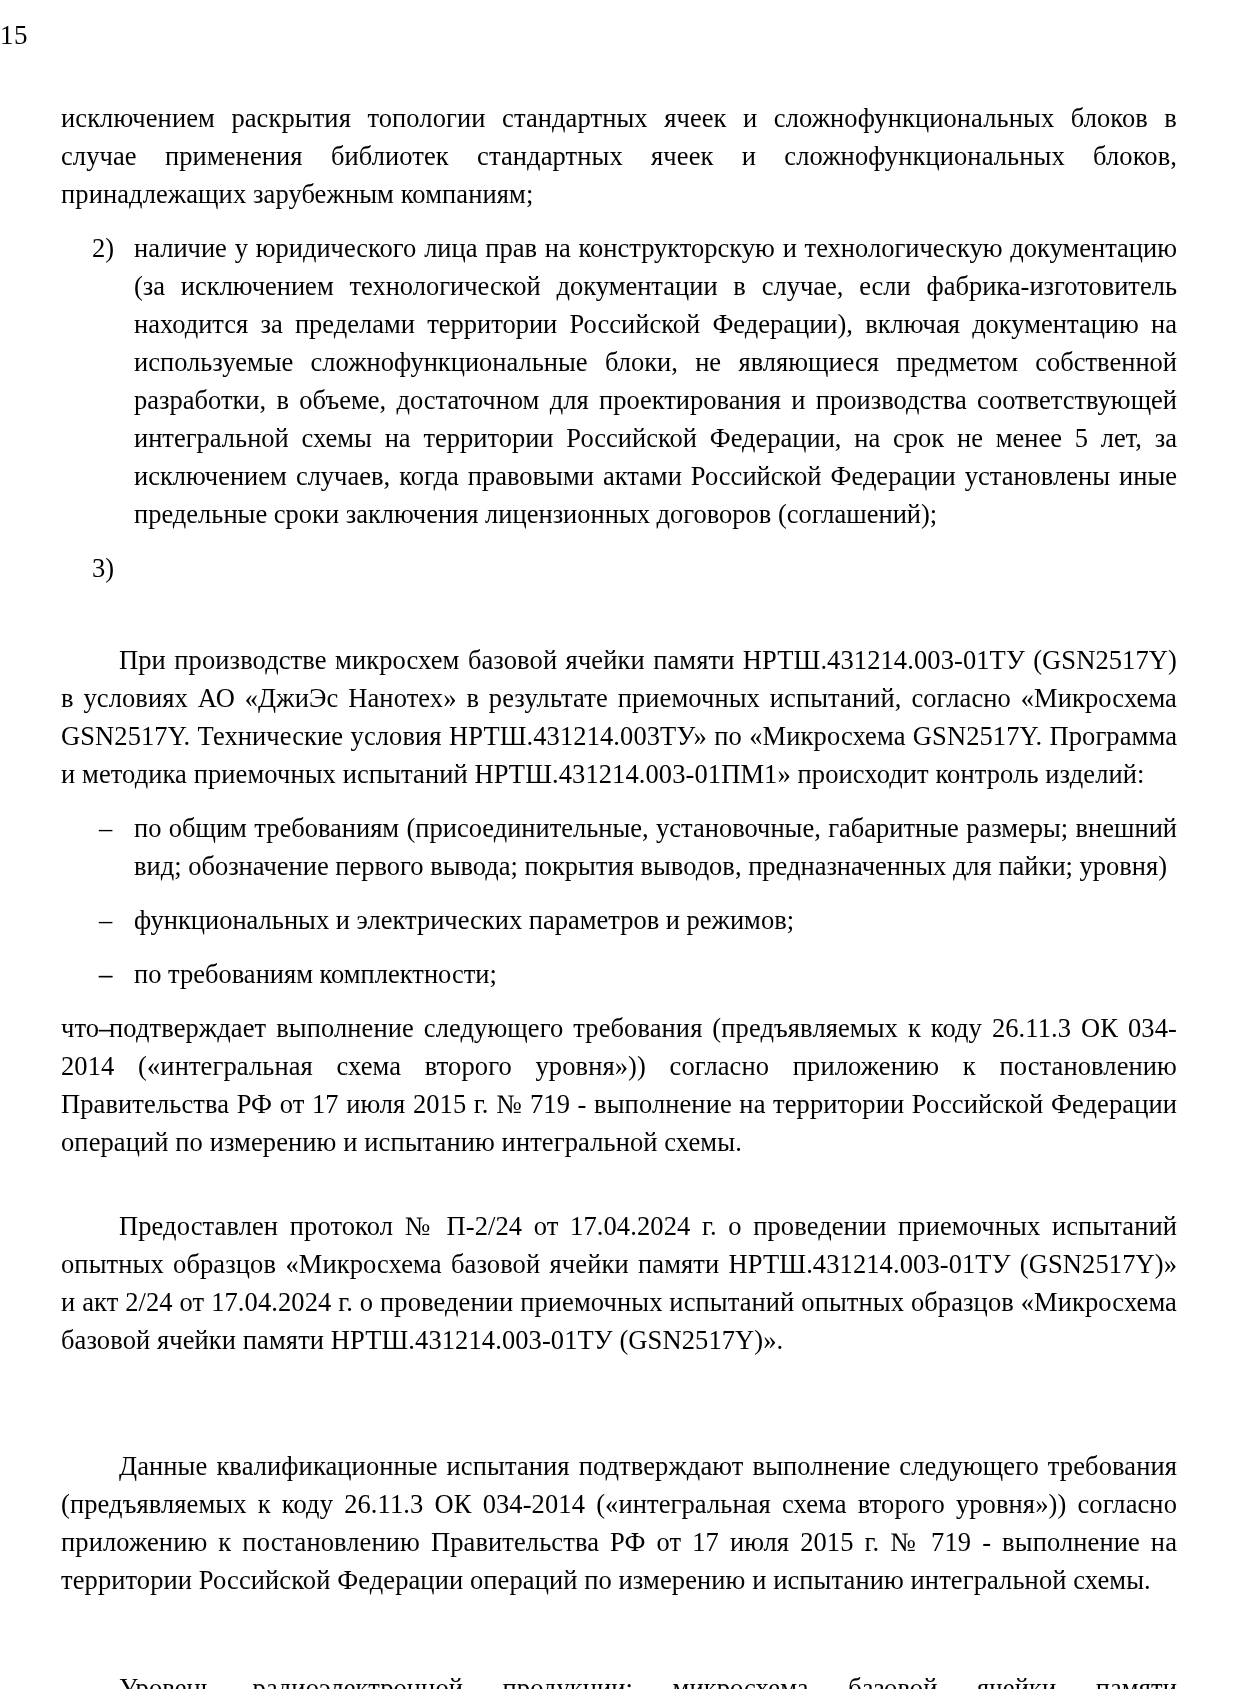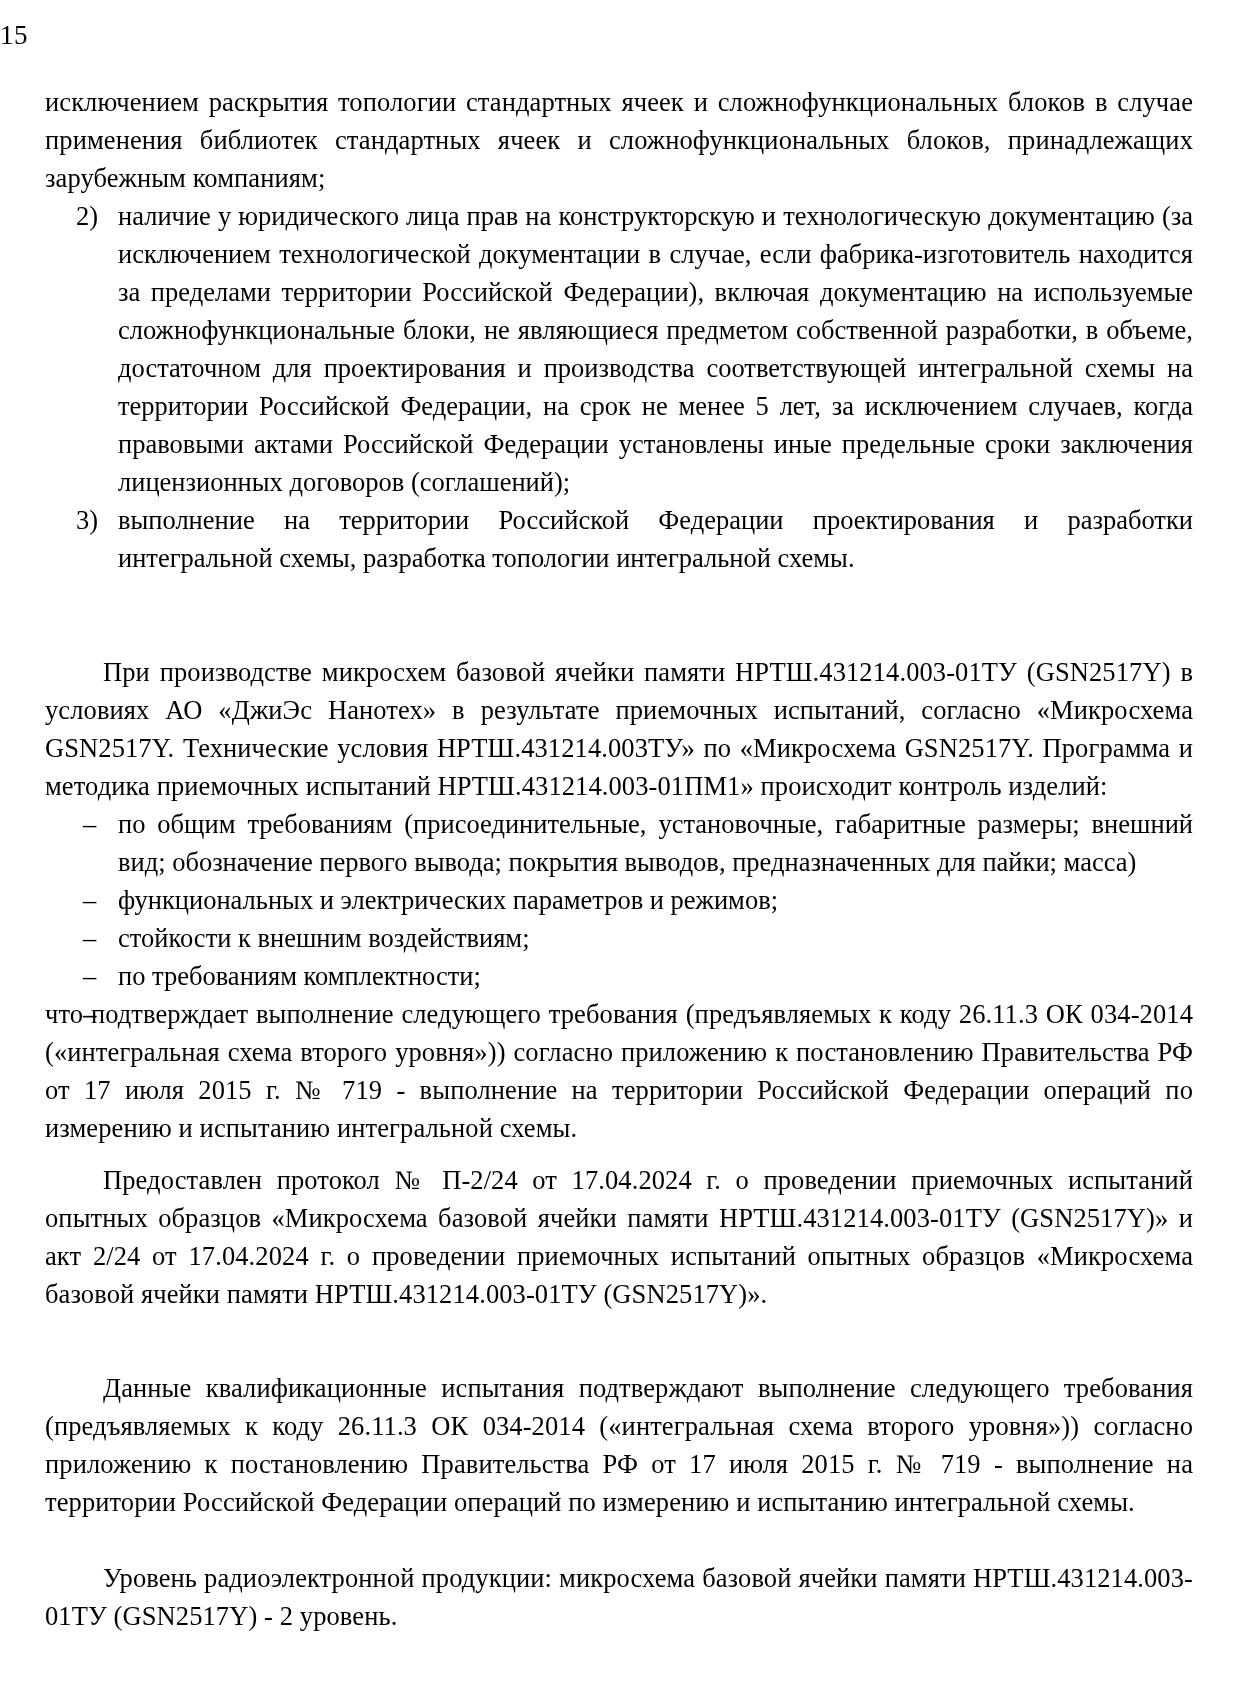--- a/index.html
+++ b/index.html
@@ -28,21 +28,21 @@
     line-height: 1;
     letter-spacing: 0.5px;
   }
   .content {
     position: absolute;
     left: 45px;
     top: 83px;
     width: 1148px;
   }
   p, li, .line {
-    margin: 0;
+    margin: 16px;
     padding: 0;
   }
   .para {
     font-size: 26.5px;
     line-height: 38px;
     text-align: justify;
     text-justify: inter-word;
     letter-spacing: 0.1px;
   }
   .para.cont {
@@ -116,40 +116,38 @@
 
     <p class="para cont forcejust">исключением раскрытия топологии стандартных ячеек и сложнофункциональных блоков в случае применения библиотек стандартных ячеек и сложнофункциональных блоков, принадлежащих зарубежным компаниям;</p>
 
     <ul class="num-list">
       <li class="num-item">
         <span class="num-marker">2)</span>
         <span>наличие у юридического лица прав на конструкторскую и технологическую документацию (за исключением технологической документации в случае, если фабрика-изготовитель находится за пределами территории Российской Федерации), включая документацию на используемые сложнофункциональные блоки, не являющиеся предметом собственной разработки, в объеме, достаточном для проектирования и производства соответствующей интегральной схемы на территории Российской Федерации, на срок не менее 5 лет, за исключением случаев, когда правовыми актами Российской Федерации установлены иные предельные сроки заключения лицензионных договоров (соглашений);</span>
       </li>
       <li class="num-item">
         <span class="num-marker">3)</span>
-        <span>выполнение на территории Российской Федерации проектирования и разработки интегральной схемы, разработка топологии интегральной схемы.</span>
       </li>
     </ul>
 
     <div class="gap-xl"></div>
 
     <p class="para indent">При производстве микросхем базовой ячейки памяти НРТШ.431214.003-01ТУ (GSN2517Y) в условиях АО «ДжиЭс Нанотех» в результате приемочных испытаний, согласно «Микросхема GSN2517Y. Технические условия НРТШ.431214.003ТУ» по «Микросхема GSN2517Y. Программа и методика приемочных испытаний НРТШ.431214.003-01ПМ1» происходит контроль изделий:</p>
 
     <ul class="dash-list">
       <li class="dash-item">
         <span class="dash-marker">–</span>
-        <span>по общим требованиям (присоединительные, установочные, габаритные размеры; внешний вид; обозначение первого вывода; покрытия выводов, предназначенных для пайки; масса)</span>
+        <span>по общим требованиям (присоединительные, установочные, габаритные размеры; внешний вид; обозначение первого вывода; покрытия выводов, предназначенных для пайки; уровня)</span>
       </li>
       <li class="dash-item noj">
         <span class="dash-marker">–</span>
         <span>функциональных и электрических параметров и режимов;</span>
       </li>
       <li class="dash-item noj">
         <span class="dash-marker">–</span>
-        <span>стойкости к внешним воздействиям;</span>
       </li>
       <li class="dash-item noj">
         <span class="dash-marker">–</span>
         <span>по требованиям комплектности;</span>
       </li>
       <li class="dash-item noj">
         <span class="dash-marker">–</span>
       </li>
       <li class="dash-item noj">
         <span class="dash-marker">–</span>

